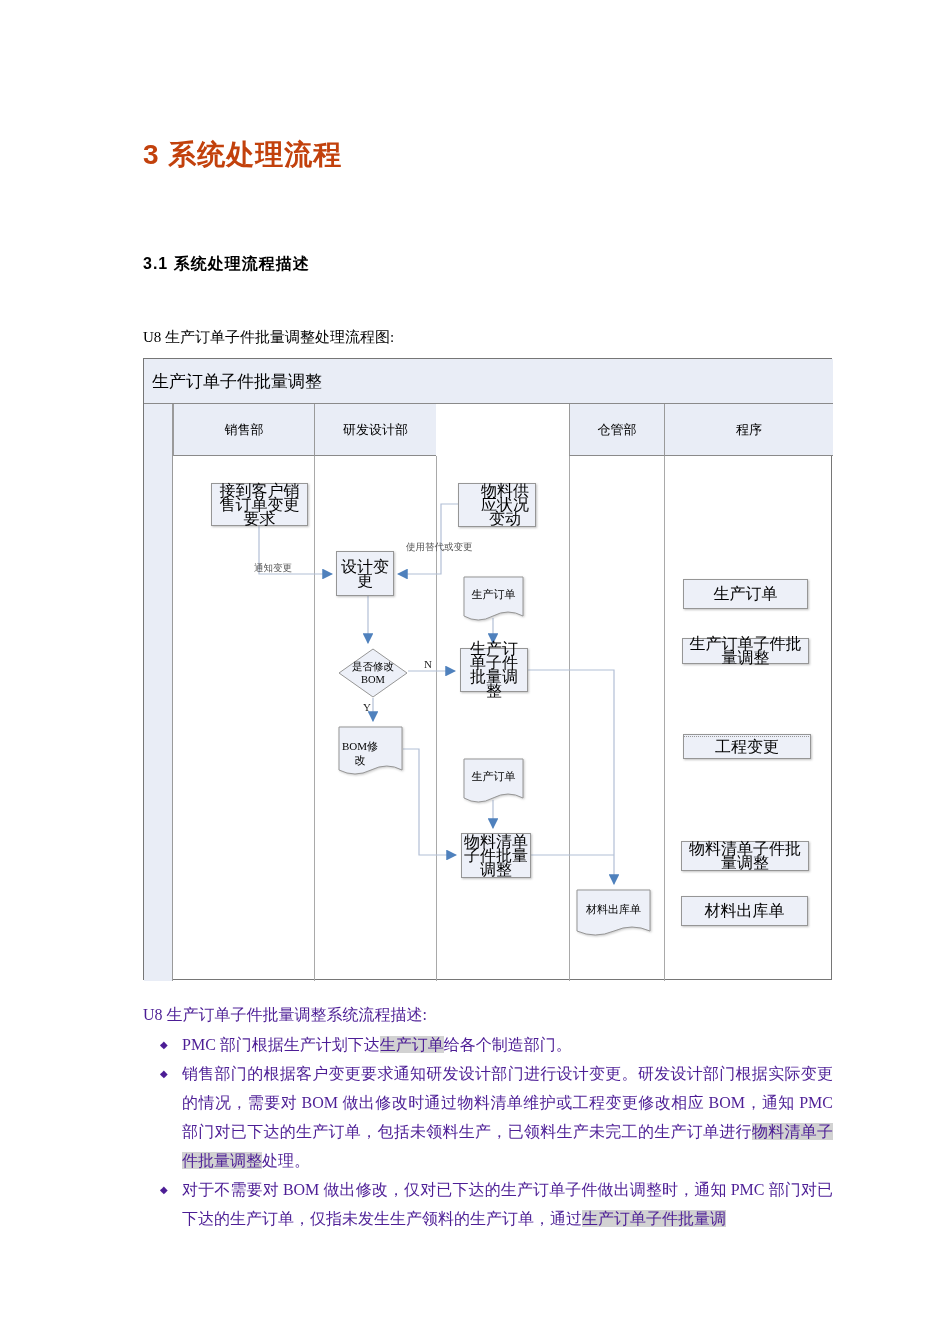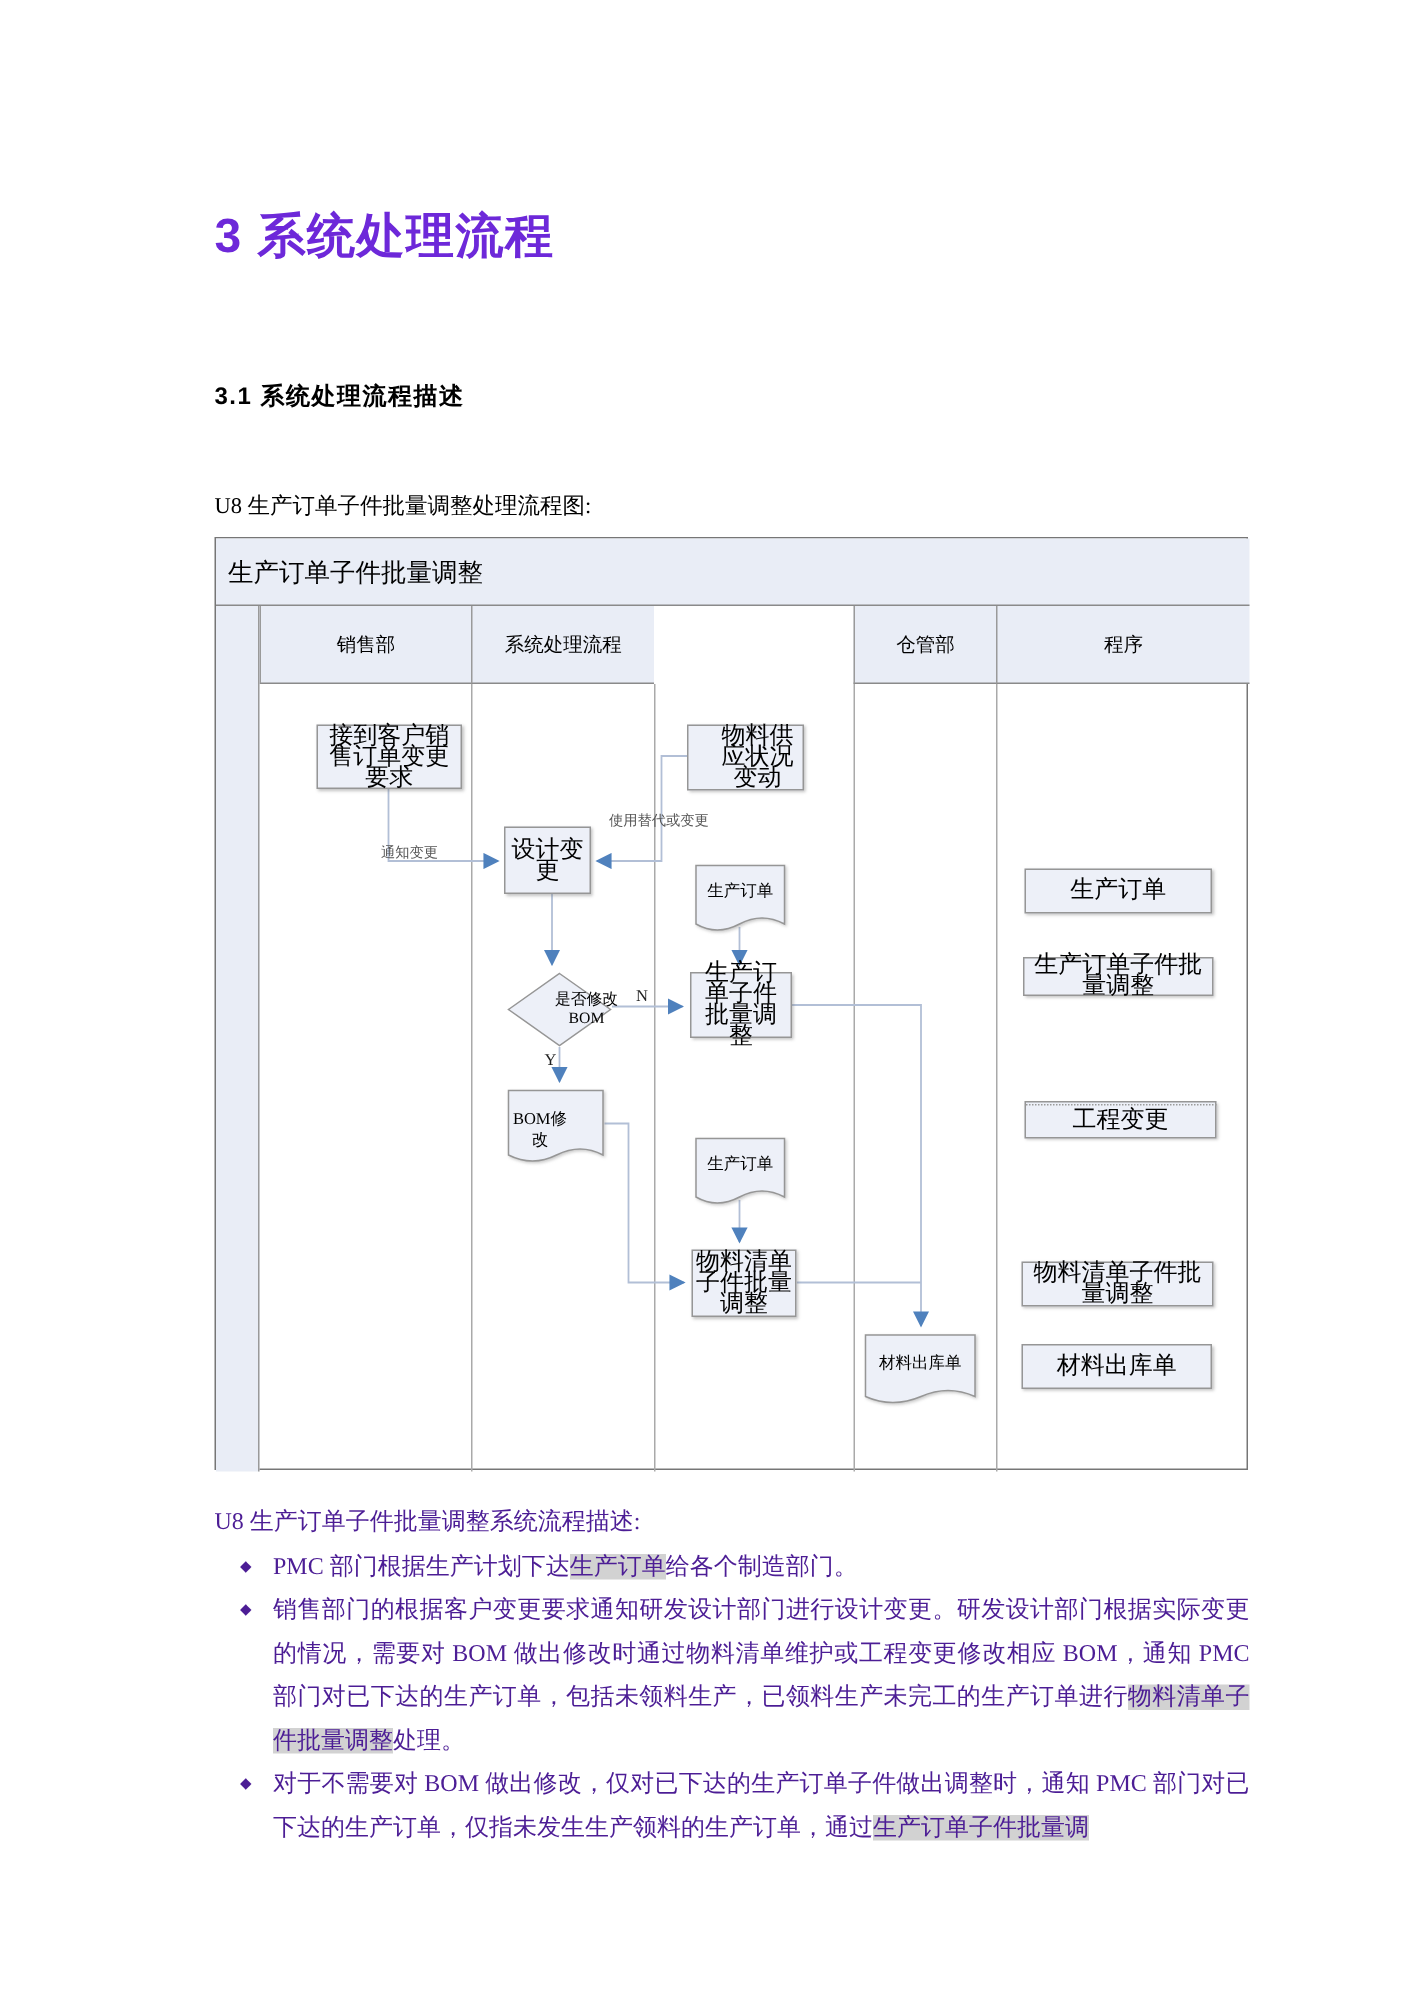--- a/index.html
+++ b/index.html
@@ -1,19 +1,19 @@
 <!DOCTYPE html>
 <html><head>
 <meta charset="utf-8">
 <style>
   html,body{margin:0;padding:0;background:#ffffff;}
   #page{position:relative;width:950px;height:1344px;background:#fff;overflow:hidden;
         font-family:"Liberation Serif",serif;color:#111;}
   .h1{position:absolute;left:143px;top:136px;font-family:"Liberation Sans",sans-serif;
-      font-weight:bold;font-size:32px;color:#6d28d9;letter-spacing:1px;}
+      font-weight:bold;font-size:28px;color:#c2410c;letter-spacing:1px;}
   .h2{position:absolute;left:143px;top:254px;font-family:"Liberation Sans",sans-serif;
       font-weight:bold;font-size:16px;color:#000;letter-spacing:1px;}
   .caption{position:absolute;left:143px;top:328px;font-size:15px;color:#000;}
 
   
   #chart{position:absolute;left:143px;top:358px;width:689px;height:622px;
          border:1px solid #767676;box-sizing:border-box;background:#fff;}
   #chart-title{position:absolute;left:0;top:0;width:689px;height:45px;background:#e9edf6;
          border-bottom:1px solid #8a8a8a;box-sizing:border-box;font-size:17px;
          line-height:45px;padding-left:8px;color:#000;}
@@ -27,21 +27,21 @@
   .node{position:absolute;background:#edf0f8;border:1px solid #969696;box-sizing:border-box;
         box-shadow:1px 1px 2px rgba(120,120,120,.45);
         display:flex;align-items:center;justify-content:center;text-align:center;
         font-size:16px;line-height:14px;color:#000;padding:2px;}
   .docnode{position:absolute;}
   .docnode svg{position:absolute;left:0;top:0;filter:drop-shadow(1px 1px 1px rgba(120,120,120,.4));}
   .docnode .doc-label{position:absolute;left:0;top:0;width:100%;text-align:center;
         font-size:11px;line-height:14px;color:#000;}
   .diamond-wrap{position:absolute;}
   .diamond-wrap .dia-label{position:absolute;left:50%;top:50%;transform:translate(-50%,-50%);
-        width:52px;text-align:center;font-size:10.5px;line-height:13px;color:#000;margin-left:18px;}
+        width:52px;text-align:center;font-size:10.5px;line-height:13px;color:#000;}
   .flow-label{position:absolute;font-size:9.5px;color:#555;white-space:nowrap;}
   .yn-label{position:absolute;font-size:11px;color:#222;font-family:"Liberation Serif",serif;}
   #eng-underline{position:absolute;left:540px;top:377px;width:127px;height:0;
         border-bottom:1px dotted #9a9a9a;}
 
   
   #desc{position:absolute;left:143px;top:1000px;width:690px;font-size:16px;line-height:29px;
         color:#4c1d95;}
   #desc-title{margin:0 0 1px 0;}
   .bullet{position:relative;padding-left:39px;text-align:justify;}
@@ -54,21 +54,21 @@
 <div id="page">
 
   <div class="h1">3 系统处理流程</div>
   <div class="h2">3.1 系统处理流程描述</div>
   <div class="caption">U8 生产订单子件批量调整处理流程图:</div>
 
   <div id="chart">
     <div id="chart-title">生产订单子件批量调整</div>
 
     <div class="lane-head" style="left:29px;width:141px;">销售部</div>
-    <div class="lane-head" style="left:170px;width:122px;">系统处理流程</div>
+    <div class="lane-head" style="left:170px;width:122px;">研发设计部</div>
     <div class="lane-head" style="left:425px;width:95px;">仓管部</div>
     <div class="lane-head" style="left:520px;width:169px;">程序</div>
 
     <div id="narrow-col"></div>
     <div class="lane-line" style="left:170px;"></div>
     <div class="lane-line" style="left:292px;"></div>
     <div class="lane-line" style="left:425px;"></div>
     <div class="lane-line" style="left:520px;"></div>
 
     <svg width="689" height="622" style="position:absolute;left:0;top:0;pointer-events:none;">

